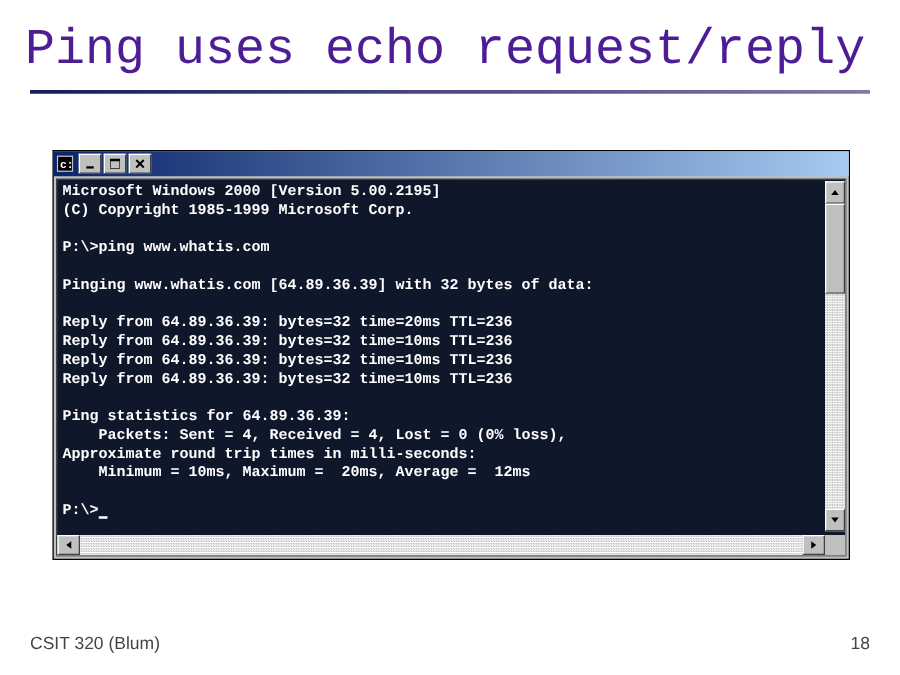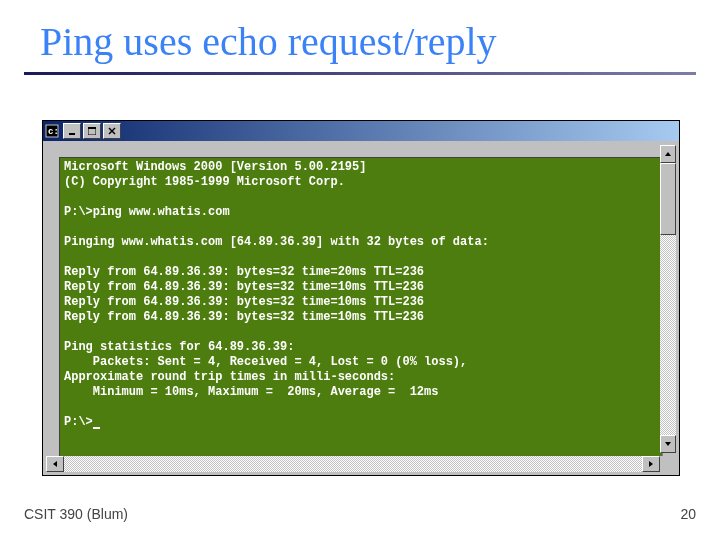--- a/index.html
+++ b/index.html
@@ -1,30 +1,30 @@
 <!DOCTYPE html>
 <html><head>
 <meta charset="utf-8">
 <style>
   html,body{margin:0;padding:0;width:720px;height:540px;background:#fff;font-family:Arial,Helvetica,sans-serif;overflow:hidden}
   .slide{position:relative;width:720px;height:540px}
-  .title{position:absolute;left:40px;top:18px;font-size:40px;font-family:Liberation Serif, serif;color:#3b82f6}
+  .title{position:absolute;left:20px;top:18px;font-size:40px;font-family:Liberation Mono, monospace;color:#4c1d95}
   .underline{position:absolute;left:24px;top:72px;width:672px;height:3px;background:linear-gradient(90deg,#1a1a5a 0%,#7c7ca8 100%)}
   .footer-left{position:absolute;left:24px;bottom:18px;font-size:14px;color:#444}
   .footer-right{position:absolute;right:24px;bottom:18px;font-size:14px;color:#444}
 
   .win{position:absolute;left:42px;top:120px;width:636px;background:#c0c0c0;border:1px solid #000}
   .titlebar{display:flex;align-items:center;height:20px;background:linear-gradient(90deg,#0a246a 0%,#a6caf0 100%);color:#fff;font-size:12px;font-family:Tahoma,sans-serif;font-weight:bold;padding:0 2px}
   .titlebar .cmd-icon{display:inline-block;width:14px;height:14px;margin-right:4px;position:relative}
   .cmd-icon svg{width:14px;height:14px}
   .title-text{flex:1;white-space:nowrap;overflow:hidden}
   .ctl-btns{display:flex;gap:2px}
   .ctl{width:16px;height:14px;background:#c0c0c0;border:1px solid #fff;border-right-color:#404040;border-bottom-color:#404040;display:flex;align-items:center;justify-content:center}
   .ctl svg{display:block}
-  .term{background:#4d7c0f;color:#fff;font-family:"Lucida Console","Courier New",monospace;font-size:12px;font-weight:bold;line-height:15px;padding:2px 4px;white-space:pre;overflow:hidden;border:1px solid #808080;border-top-color:#404040;border-left-color:#404040;margin:16px;height:296px}
+  .term{background:#0f172a;color:#fff;font-family:"Lucida Console","Courier New",monospace;font-size:12px;font-weight:bold;line-height:15px;padding:2px 4px;white-space:pre;overflow:hidden;border:1px solid #808080;border-top-color:#404040;border-left-color:#404040;margin:2px;height:296px}
   .scrollbars{position:absolute;right:3px;top:24px;bottom:22px;width:16px;background:#c0c0c0;display:flex;flex-direction:column}
   .sb-btn{height:16px;background:#c0c0c0;border:1px solid #fff;border-right-color:#404040;border-bottom-color:#404040;display:flex;align-items:center;justify-content:center}
   .sb-track{flex:1;background:repeating-conic-gradient(#c0c0c0 0% 25%,#fff 0% 50%) 50%/2px 2px}
   .sb-thumb{height:70px;background:#c0c0c0;border:1px solid #fff;border-right-color:#404040;border-bottom-color:#404040}
   .hscroll{position:absolute;left:3px;right:19px;bottom:3px;height:16px;background:#c0c0c0;display:flex}
   .hsb-btn{width:16px;background:#c0c0c0;border:1px solid #fff;border-right-color:#404040;border-bottom-color:#404040;display:flex;align-items:center;justify-content:center}
   .hsb-track{flex:1;background:repeating-conic-gradient(#c0c0c0 0% 25%,#fff 0% 50%) 50%/2px 2px}
   .corner{position:absolute;right:3px;bottom:3px;width:16px;height:16px;background:#c0c0c0}
   .cursor{display:inline-block;background:#fff;width:7px;height:2px;vertical-align:bottom;margin-bottom:1px}
 </style>
@@ -106,15 +106,15 @@
       <div class="hsb-track"></div>
       <div class="hsb-btn">
           <svg width="8" height="8">
             <polygon points="2,1 2,7 6,4" fill="#000"></polygon>
           </svg>
         </div>
     </div>
     <div class="corner"></div>
   </div>
 
-  <div class="footer-left">CSIT 390 (Blum)</div>
-  <div class="footer-right">20</div>
+  <div class="footer-left">CSIT 320 (Blum)</div>
+  <div class="footer-right">18</div>
 </div>
 
 </body></html>

